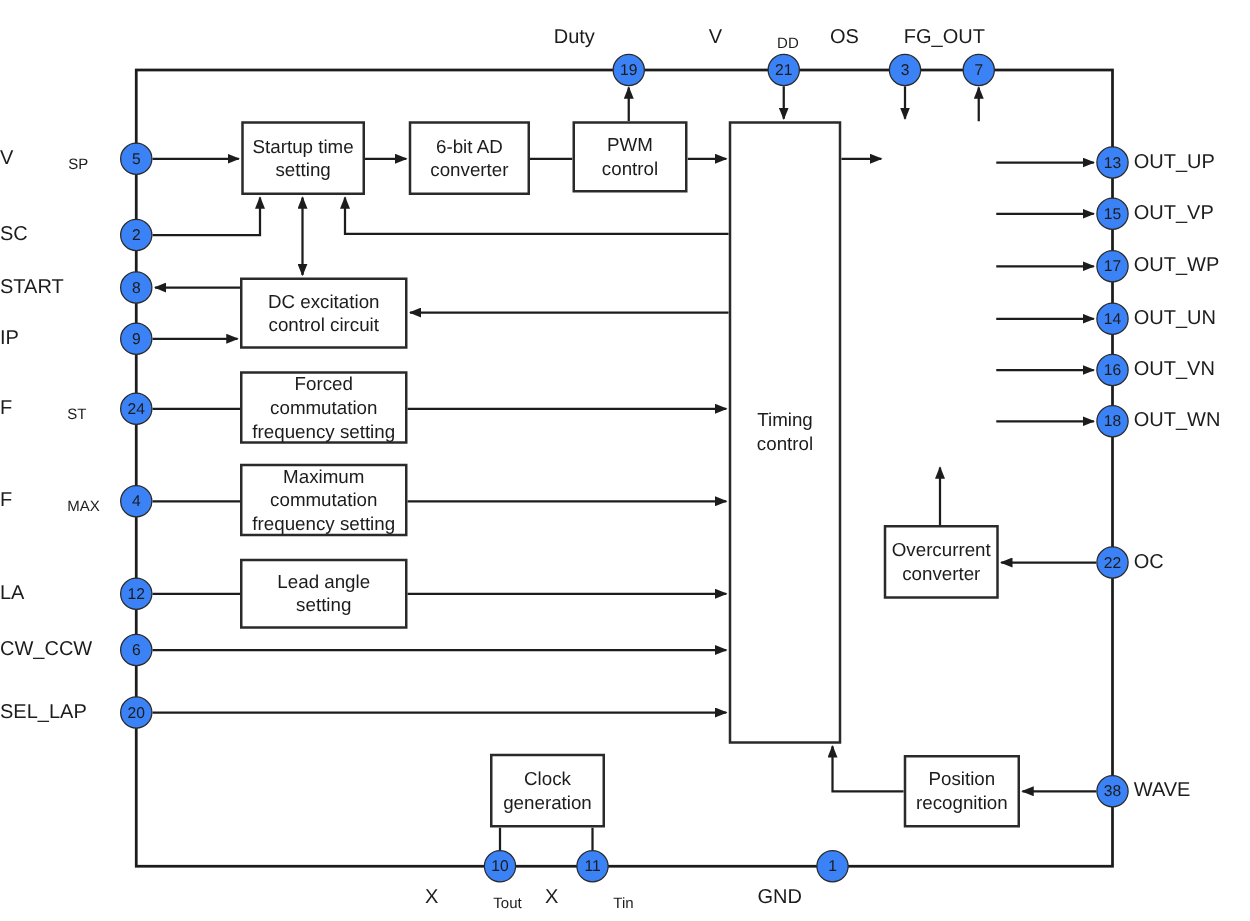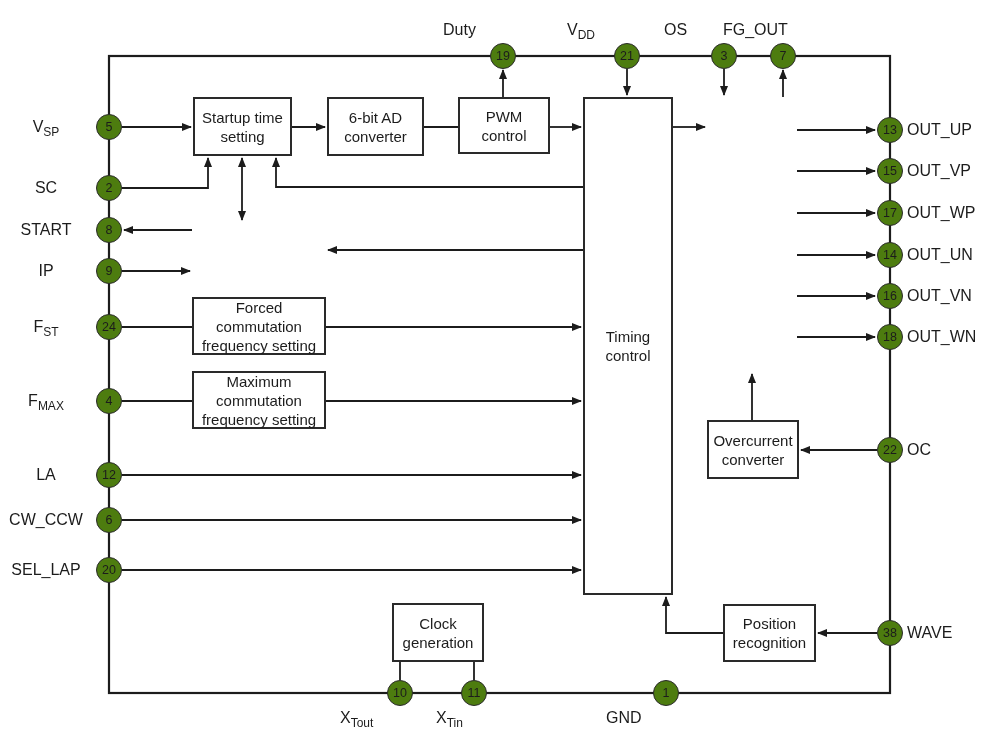--- a/index.html
+++ b/index.html
@@ -4,26 +4,26 @@
 <style>
   html,body{margin:0;padding:0;background:#ffffff;}
   .diagram{position:relative;width:1000px;height:737px;background:#ffffff;
            font-family:"Liberation Sans", sans-serif;color:#1c1c1c;overflow:hidden;}
   .diagram svg{position:absolute;left:0;top:0;}
   .block{position:absolute;box-sizing:border-box;background:#ffffff;border:2px solid #2a2a2a;
          display:flex;align-items:center;justify-content:center;text-align:center;
          font-size:15px;line-height:19px;}
   .block span{display:inline-block;}
   .pin{position:absolute;box-sizing:border-box;width:26px;height:26px;border-radius:50%;
-       border:1.7px solid #2a2a2a;background:#4d7c0f;display:flex;align-items:center;
+       border:1.7px solid #2a2a2a;background:#3b82f6;display:flex;align-items:center;
        justify-content:center;font-size:12.5px;}
   .plabel{position:absolute;height:22px;line-height:22px;font-size:16px;white-space:nowrap;}
-  .plabel.left{text-align:center;}
+  .plabel.left{text-align:left;}
   .plabel.center{}
-  .sub{font-size:12px;position:relative;top:4px;}
+  .sub{font-size:12px;position:relative;top:4px;margin-left:44px;}
 </style>
 </head>
 <body>
 
 <div class="diagram">
 
   <svg width="1000" height="737" viewBox="0 0 1000 737">
     <defs>
       <marker id="arw" viewBox="0 0 10 8" markerWidth="10" markerHeight="8" refX="9" refY="4" orient="auto-start-reverse" markerUnits="userSpaceOnUse">
         <path d="M0,0 L10,4 L0,8 z" fill="#1c1c1c"></path>
@@ -73,25 +73,31 @@
 
   <div class="block" style="left:193px;top:97px;width:99px;height:59px">
     <span style="max-width:88px">Startup time setting</span>
     </div>
   <div class="block" style="left:327px;top:97px;width:97px;height:59px">
     <span style="max-width:70px">6-bit AD converter</span>
     </div>
   <div class="block" style="left:458px;top:97px;width:92px;height:57px">
     <span style="max-width:56px">PWM control</span>
     </div>
+  <div class="block" style="left:192px;top:222px;width:134px;height:57px">
+    <span style="max-width:102px">DC excitation control circuit</span>
+    </div>
   <div class="block" style="left:192px;top:297px;width:134px;height:58px">
     <span style="max-width:118px">Forced commutation frequency setting</span>
     </div>
   <div class="block" style="left:192px;top:371px;width:134px;height:58px">
     <span style="max-width:118px">Maximum commutation frequency setting</span>
+    </div>
+  <div class="block" style="left:192px;top:447px;width:134px;height:56px">
+    <span style="max-width:80px">Lead angle setting</span>
     </div>
   <div class="block" style="left:583px;top:97px;width:90px;height:498px">
     <span style="max-width:56px">Timing control</span>
     </div>
   <div class="block" style="left:707px;top:420px;width:92px;height:59px">
     <span style="max-width:86px">Overcurrent converter</span>
     </div>
   <div class="block" style="left:723px;top:604px;width:93px;height:58px">
     <span style="max-width:86px">Position recognition</span>
     </div>

